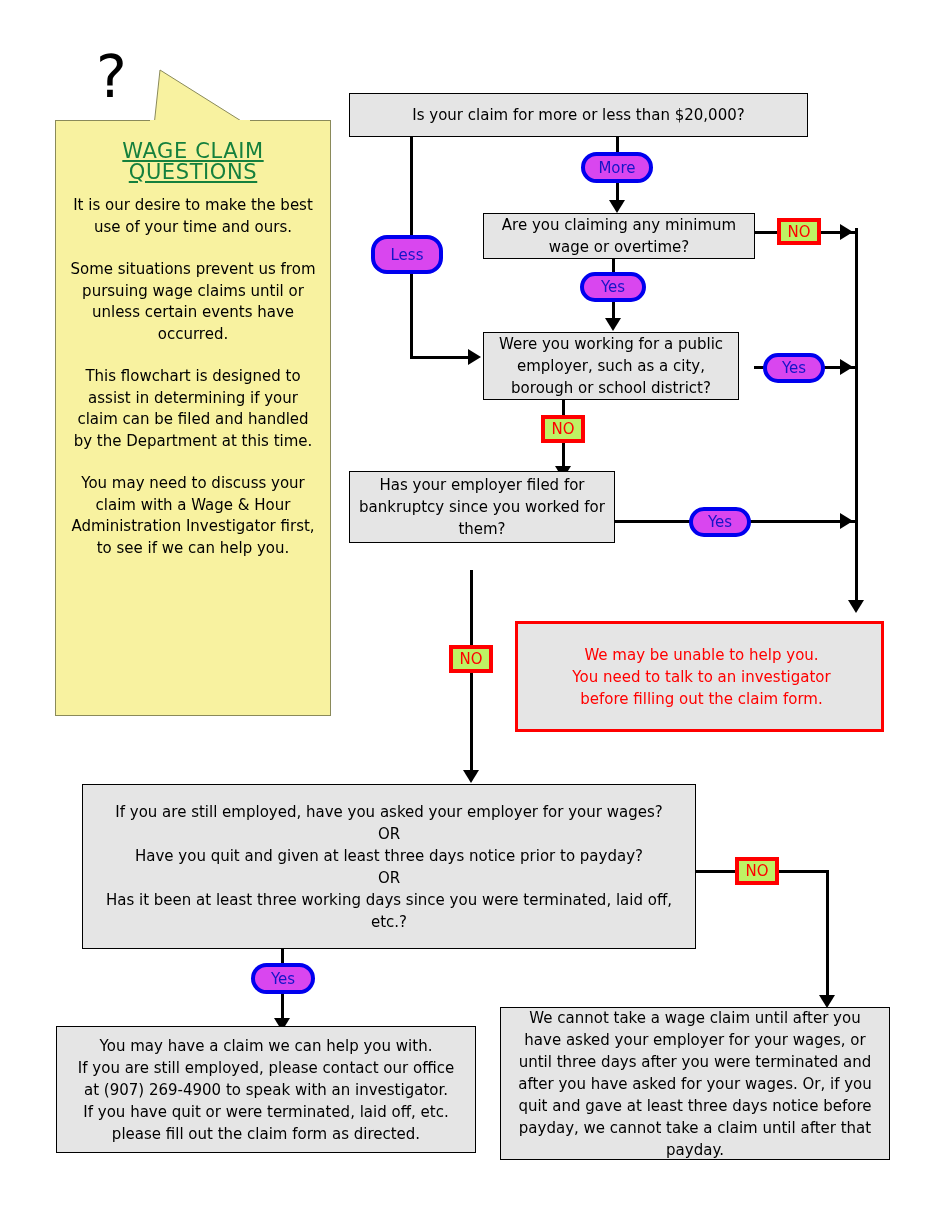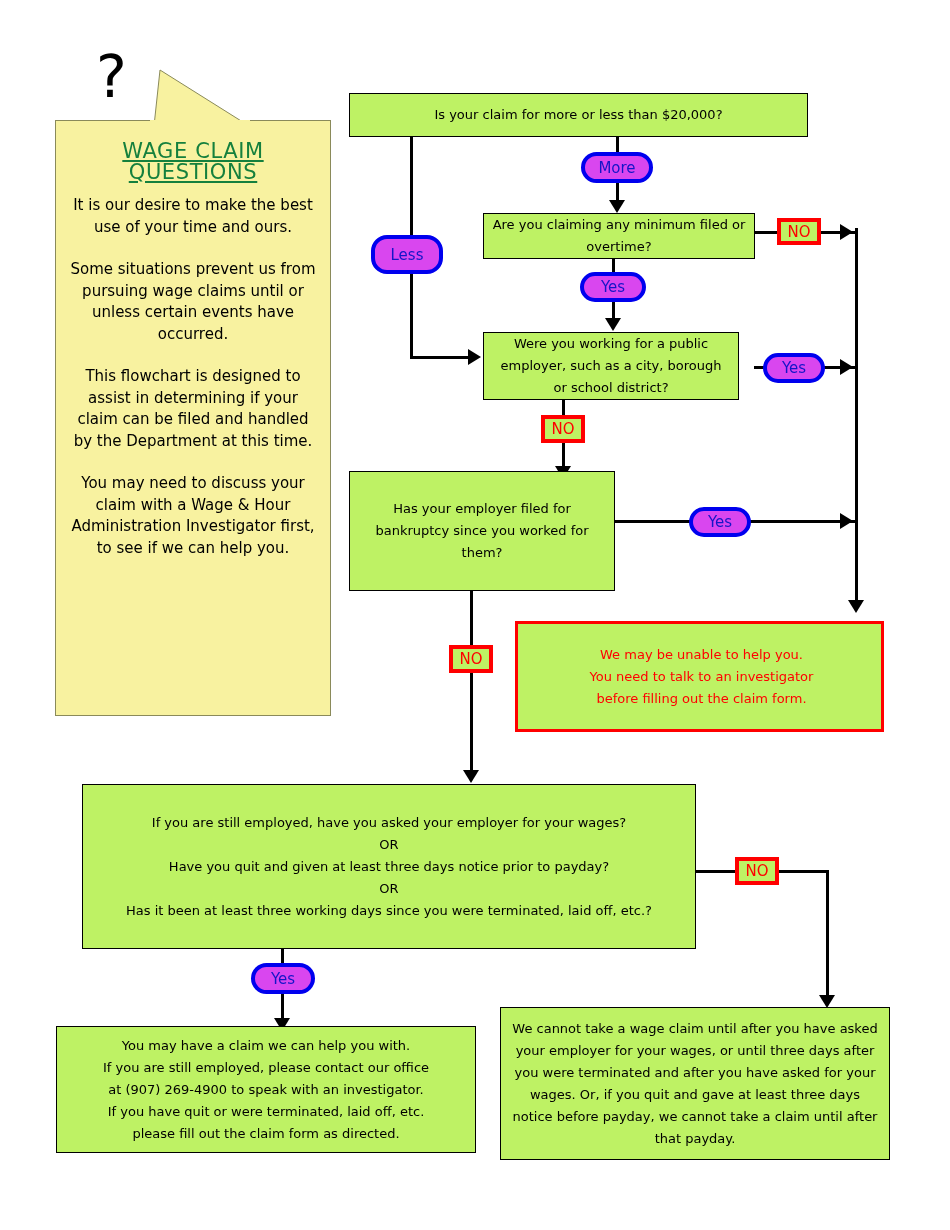--- a/index.html
+++ b/index.html
@@ -57,28 +57,28 @@
   .callout-para {
     color: #000000;
     font-size: 15px;
     line-height: 21.5px;
     margin-bottom: 21px;
   }
 
   
   .node {
     box-sizing: border-box;
-    background: #bef264;
+    background: #e5e5e5;
     border: 1.6px solid #000000;
     display: flex;
     align-items: center;
     justify-content: center;
     text-align: center;
     color: #000000;
-    font-size: 13px;
+    font-size: 15px;
     line-height: 22px;
     z-index: 5;
   }
   .node .txt { width: 100%; padding: 0 8px; }
   .node.warn {
     border: 3px solid #FF0000;
     color: #FF0000;
   }
 
   
@@ -183,28 +183,28 @@
   <div class="abs arrow-d" style="left:819px; top:995px;"></div>
 
   <div class="abs line-v" style="left:281px; top:948px; height:78px;"></div>
   <div class="abs arrow-d" style="left:274px; top:1018px;"></div>
 
   <div class="abs node" style="left:349px; top:93px; width:459px; height:44px;">
     <span class="txt">Is your claim for more or less than $20,000?</span>
   </div>
 
   <div class="abs node" style="left:483px; top:213px; width:272px; height:46px;">
-    <span class="txt">Are you claiming any minimum filed or overtime?</span>
+    <span class="txt">Are you claiming any minimum wage or overtime?</span>
   </div>
 
   <div class="abs node" style="left:483px; top:332px; width:256px; height:68px;">
     <span class="txt">Were you working for a public employer, such as a city, borough or school district?</span>
   </div>
 
-  <div class="abs node" style="left:349px; top:471px; width:266px; height:120px;">
+  <div class="abs node" style="left:349px; top:471px; width:266px; height:72px;">
     <span class="txt">Has your employer filed for bankruptcy since you worked for them?</span>
   </div>
 
   <div class="abs node warn" style="left:515px; top:621px; width:369px; height:111px;">
     <span class="txt" style="white-space:pre-line;padding-left:12px;">We may be unable to help you.
 You need to talk to an investigator
 before filling out the claim form.</span>
   </div>
 
   <div class="abs node" style="left:82px; top:784px; width:614px; height:165px;">

